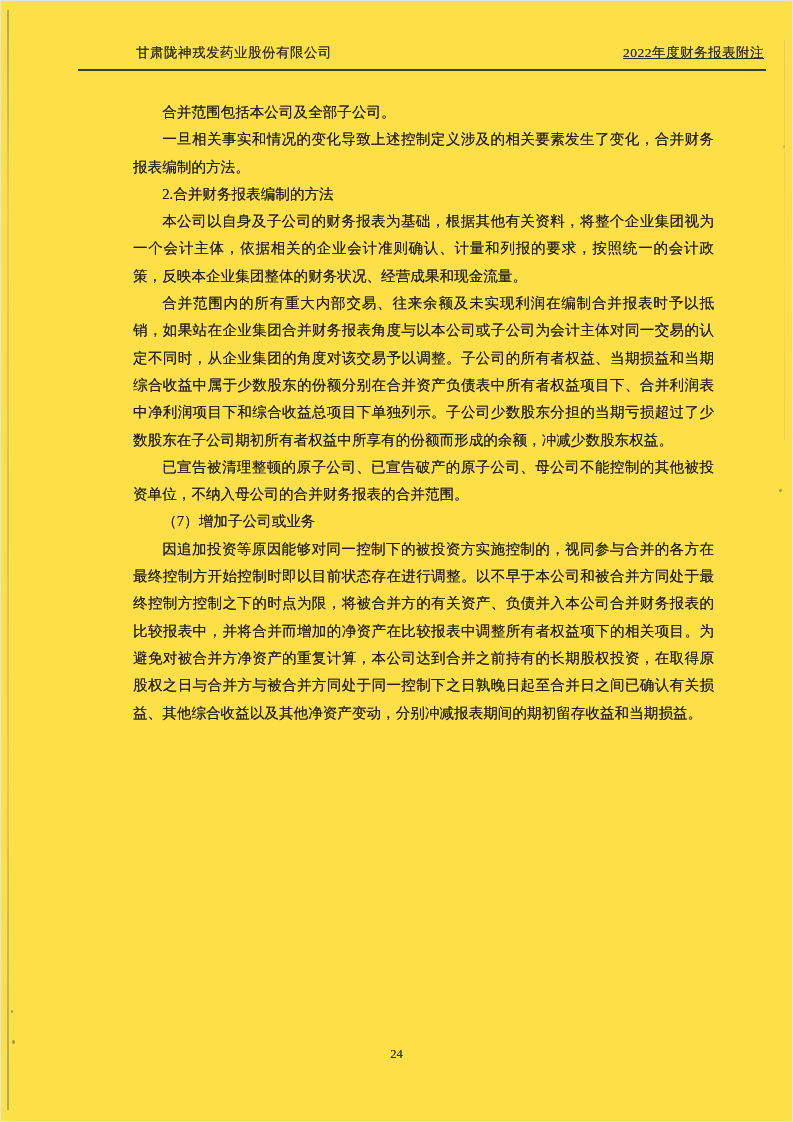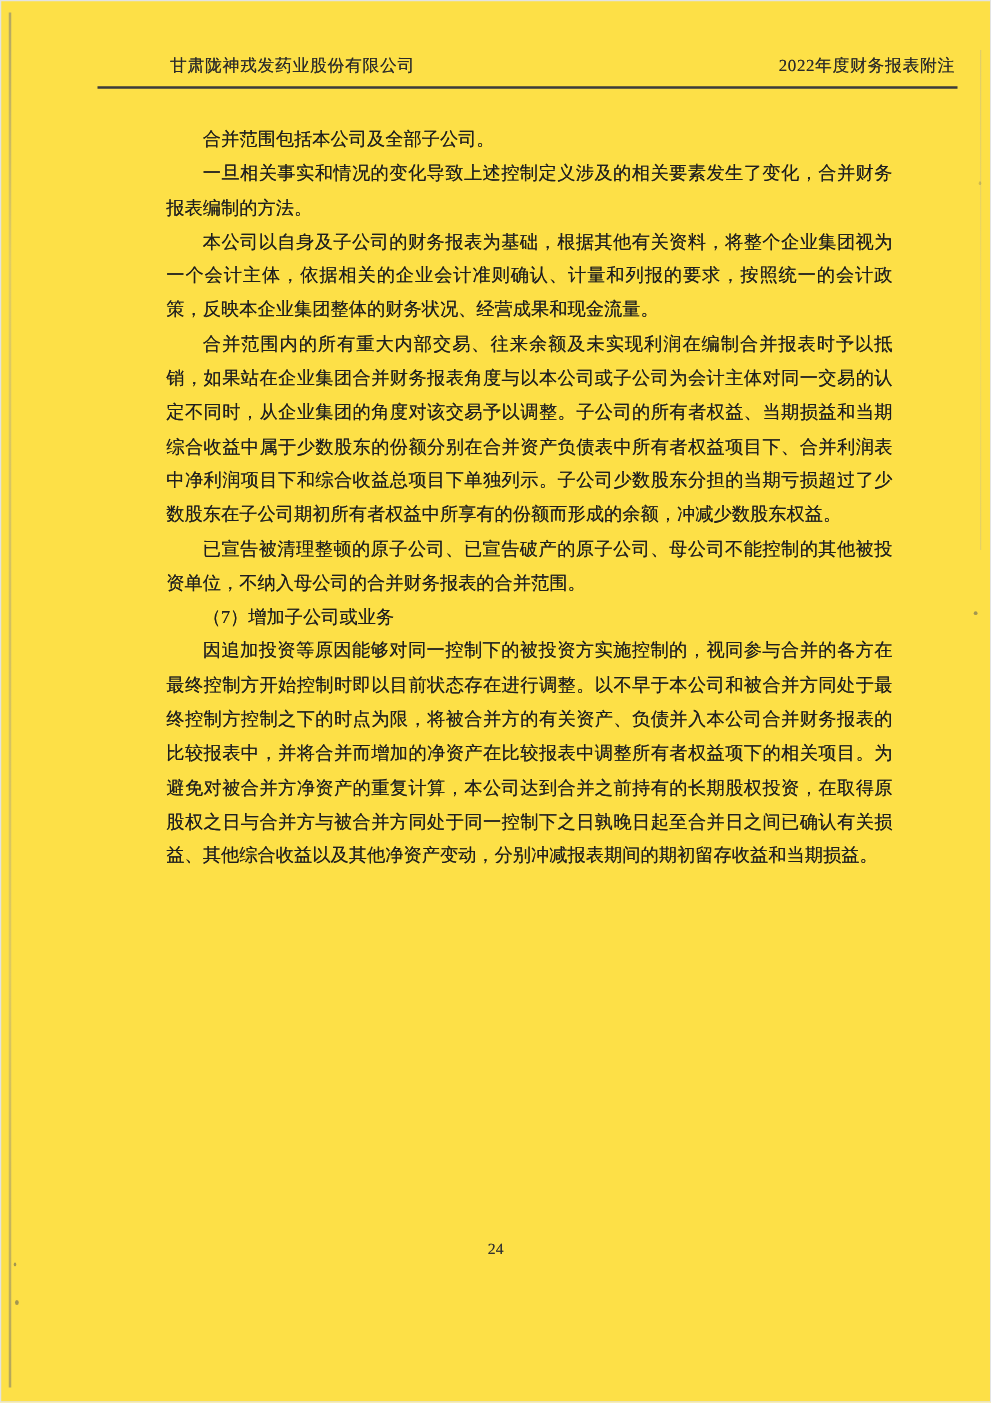--- a/index.html
+++ b/index.html
@@ -65,21 +65,21 @@
     padding-bottom: 7px;
     display: flex;
     justify-content: space-between;
     align-items: flex-end;
     font-size: 13.5px;
     letter-spacing: 0.5px;
     color: #2a2a2a;
     text-shadow: 0 0 0.45px rgba(40,40,40,.75);
   }
   .header .company { margin-left: 58px; }
-  .header .doc-title { margin-right: 2px; }
+  .header .doc-title { margin-right: 2px; text-decoration: underline; }
 
   
   .content {
     position: absolute;
     left: 133px;
     top: 99px;
     width: 581px;
     font-size: 14.6px;
     line-height: 27.3px;
     text-align: justify;
@@ -91,21 +91,21 @@
   .content p {
     margin: 0;
     text-indent: 2em;
   }
 
   
   .footer {
     position: absolute;
     left: 0;
     width: 100%;
-    top: 992px;
+    top: 1047px;
     text-align: center;
     font-size: 12.5px;
     color: #333;
     text-shadow: 0 0 0.4px rgba(40,40,40,.7);
   }
 </style>
 </head>
 <body>
 
 <div class="page">
@@ -118,20 +118,21 @@
   <div class="speck s4"></div>
 
   <div class="header">
     <span class="company">甘肃陇神戎发药业股份有限公司</span>
     <span class="doc-title">2022年度财务报表附注</span>
   </div>
 
   <div class="content">
       <p>合并范围包括本公司及全部子公司。</p>
       <p>一旦相关事实和情况的变化导致上述控制定义涉及的相关要素发生了变化，合并财务报表编制的方法。</p>
+      <p>2.合并财务报表编制的方法</p>
       <p>本公司以自身及子公司的财务报表为基础，根据其他有关资料，将整个企业集团视为一个会计主体，依据相关的企业会计准则确认、计量和列报的要求，按照统一的会计政策，反映本企业集团整体的财务状况、经营成果和现金流量。</p>
       <p>合并范围内的所有重大内部交易、往来余额及未实现利润在编制合并报表时予以抵销，如果站在企业集团合并财务报表角度与以本公司或子公司为会计主体对同一交易的认定不同时，从企业集团的角度对该交易予以调整。子公司的所有者权益、当期损益和当期综合收益中属于少数股东的份额分别在合并资产负债表中所有者权益项目下、合并利润表中净利润项目下和综合收益总项目下单独列示。子公司少数股东分担的当期亏损超过了少数股东在子公司期初所有者权益中所享有的份额而形成的余额，冲减少数股东权益。</p>
       <p>已宣告被清理整顿的原子公司、已宣告破产的原子公司、母公司不能控制的其他被投资单位，不纳入母公司的合并财务报表的合并范围。</p>
       <p>（7）增加子公司或业务</p>
       <p>因追加投资等原因能够对同一控制下的被投资方实施控制的，视同参与合并的各方在最终控制方开始控制时即以目前状态存在进行调整。以不早于本公司和被合并方同处于最终控制方控制之下的时点为限，将被合并方的有关资产、负债并入本公司合并财务报表的比较报表中，并将合并而增加的净资产在比较报表中调整所有者权益项下的相关项目。为避免对被合并方净资产的重复计算，本公司达到合并之前持有的长期股权投资，在取得原股权之日与合并方与被合并方同处于同一控制下之日孰晚日起至合并日之间已确认有关损益、其他综合收益以及其他净资产变动，分别冲减报表期间的期初留存收益和当期损益。</p>
     </div>
 
   <div class="footer">
     <span>24</span>
   </div>

